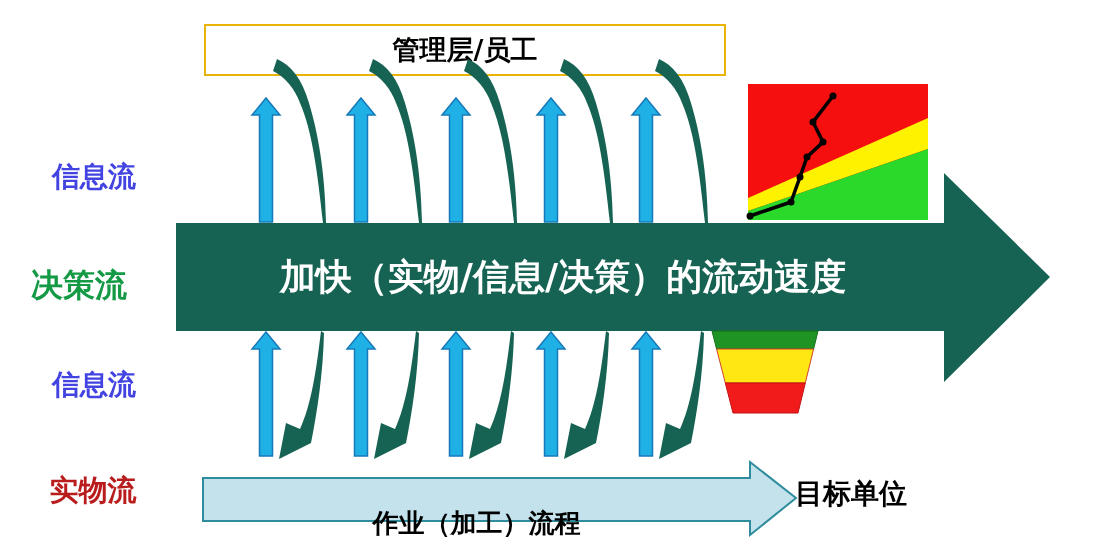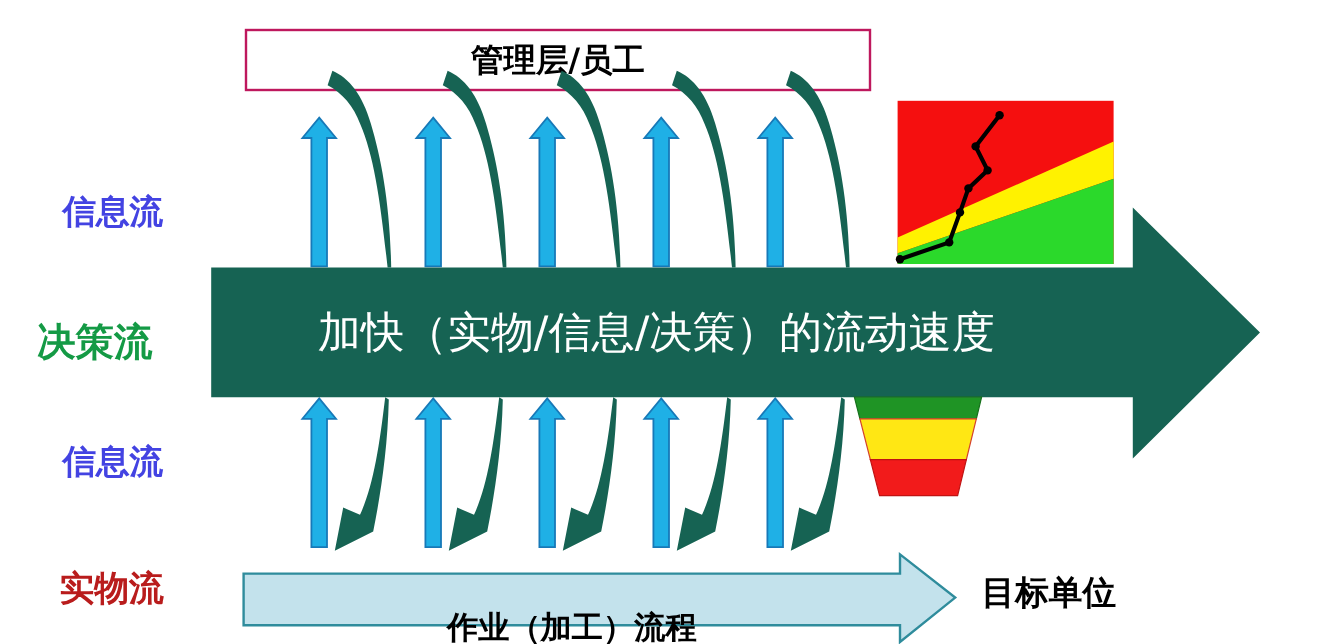--- a/index.html
+++ b/index.html
@@ -4,42 +4,42 @@
 <style>
   html,body{margin:0;padding:0;background:#fff;}
   .stage{
     position:relative;width:1100px;height:537px;background:#fff;overflow:hidden;
     font-family:"DejaVu Sans","Liberation Sans",sans-serif;
   }
   .abs{position:absolute;}
   .lbl{font-weight:bold;color:#000;}
   #mgmt-box{
     left:204px;top:24px;width:518px;height:48px;
-    border:2px solid #be185d;background:#fff;z-index:1;
+    border:2px solid #eab308;background:#fff;z-index:1;
     display:flex;align-items:center;justify-content:center;
   }
   #mgmt-box .lbl{font-size:27px;}
   #diagram-svg{left:0;top:0;z-index:2;}
   .txt-layer{z-index:3;}
   #info-flow-top{left:38px;top:158px;width:112px;text-align:center;font-size:28px;color:#4343E2;}
   #decision-flow{left:12px;top:264px;width:134px;text-align:center;font-size:32px;color:#149A45;}
   #info-flow-bottom{left:38px;top:366px;width:112px;text-align:center;font-size:28px;color:#4343E2;}
   #physical-flow{left:30px;top:471px;width:126px;text-align:center;font-size:29px;color:#b91c1c;}
   #main-arrow-label{
-    left:164px;top:223px;width:766px;height:108px;
+    left:180px;top:223px;width:766px;height:108px;
     display:flex;align-items:center;justify-content:center;
-    font-size:36px;font-weight:normal;color:#fff;white-space:nowrap;
+    font-size:36px;font-weight:bold;color:#fff;white-space:nowrap;
   }
   #time-buffer-label{left:777px;top:10px;width:162px;text-align:center;font-size:26px;line-height:32px;}
   #inventory-buffer-label{left:830px;top:332px;width:80px;text-align:left;font-size:27px;line-height:37px;}
   #process-arrow-label{
     left:203px;top:502px;width:547px;height:43px;
     display:flex;align-items:center;justify-content:center;font-size:26px;
   }
-  #target-unit{left:810px;top:475px;width:128px;text-align:center;font-size:28px;}
+  #target-unit{left:787px;top:475px;width:128px;text-align:center;font-size:28px;}
 </style>
 </head>
 <body>
 
 <div class="stage">
 
   <div class="abs" id="mgmt-box">
     <span class="lbl">管理层/员工</span>
   </div>
 

